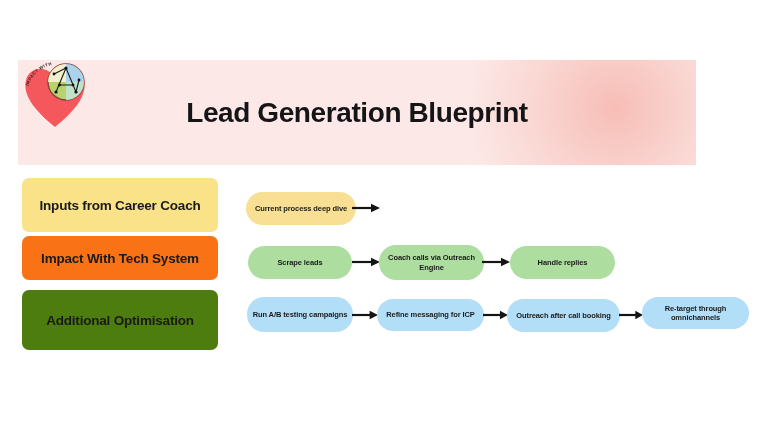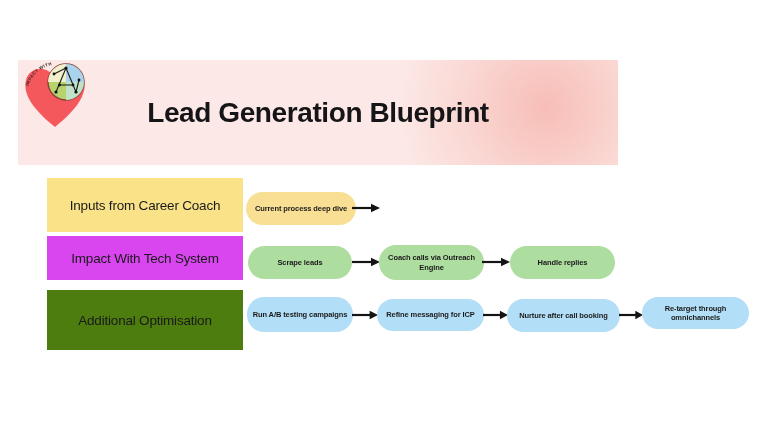--- a/index.html
+++ b/index.html
@@ -4,36 +4,36 @@
 <style>
   * { margin:0; padding:0; box-sizing:border-box; }
   html,body { background:#ffffff; }
   body { font-family:"Liberation Sans", sans-serif; }
   .stage {
     position:relative; width:768px; height:435px;
     background:#ffffff; overflow:hidden;
   }
   
   .banner {
-    position:absolute; left:18px; top:60px; width:600px; height:105px;
+    position:absolute; left:18px; top:60px; width:678px; height:105px;
     background:
       radial-gradient(circle 150px at 88% 45%, rgba(246,182,174,0.85) 0%, rgba(246,182,174,0.35) 55%, rgba(246,182,174,0) 100%),
       #fce9e7;
     display:flex; align-items:center; justify-content:center;
   }
   .banner h1 {
     font-size:28px; font-weight:700; color:#151517; letter-spacing:-0.4px;
   }
   
   .logo { position:absolute; left:18px; top:56px; width:78px; height:76px; }
   
   .lane-label {
-    position:absolute; left:22px; width:196px; border-radius:0;
+    position:absolute; left:22px; width:196px; border-radius:7px;
     display:flex; align-items:center; justify-content:center;
-    font-size:13.5px; font-weight:400; color:#1a1a1a; letter-spacing:-0.2px;margin-left:25px;
+    font-size:13.5px; font-weight:700; color:#1a1a1a; letter-spacing:-0.2px;
   }
   
   .node {
     position:absolute; border-radius:17px;
     display:flex; align-items:center; justify-content:center; text-align:center;
     font-size:7.5px; font-weight:700; color:#1b1b1b; line-height:1.25;
     letter-spacing:-0.1px; padding:16px 4px;
   }
   
   .arrow { position:absolute; height:10px; }
@@ -70,21 +70,21 @@
             <circle cx="41.5" cy="29" r="1.4"></circle>
           <circle cx="55" cy="29" r="1.4"></circle>
             <circle cx="36" cy="18" r="1.4"></circle>
           <circle cx="61" cy="24" r="1.4"></circle>
         </g>
       </g>
     </svg>
   </div>
 
   <div class="lane-label" style="top: 178px; height: 54px; background-color: rgb(250, 226, 137);">Inputs from Career Coach</div>
-  <div class="lane-label" style="top: 236px; height: 44px; background-color: #d946ef;">Impact With Tech System</div>
+  <div class="lane-label" style="top: 236px; height: 44px; background-color: #f97316;">Impact With Tech System</div>
   <div class="lane-label" style="top: 290px; height: 60px; background-color: #4d7c0f;">Additional Optimisation</div>
 
   <div class="node" style="left: 246px; top: 192px; width: 110px; height: 33px; background-color: rgb(248, 223, 148);">Current process deep dive</div>
   <div class="arrow" style="left:352px; top:203px; width:28px;">
     <svg viewBox="0 0 28 10" preserveAspectRatio="none">
         <line x1="0" y1="5" x2="20" y2="5" stroke="#141414" stroke-width="2.2"></line>
         <polygon points="19,0.8 28,5 19,9.2" fill="#141414"></polygon>
       </svg>
   </div>
 
@@ -111,21 +111,21 @@
         <polygon points="19,0.8 28,5 19,9.2" fill="#141414"></polygon>
       </svg>
   </div>
   <div class="node" style="left: 377px; top: 299px; width: 107px; height: 25px; background-color: rgb(179, 222, 247);">Refine messaging for ICP</div>
   <div class="arrow" style="left:483px; top:310px; width:25px;">
     <svg viewBox="0 0 28 10" preserveAspectRatio="none">
         <line x1="0" y1="5" x2="20" y2="5" stroke="#141414" stroke-width="2.2"></line>
         <polygon points="19,0.8 28,5 19,9.2" fill="#141414"></polygon>
       </svg>
   </div>
-  <div class="node" style="left: 507px; top: 299px; width: 113px; height: 33px; background-color: rgb(179, 222, 247);">Nurture after call booking</div>
+  <div class="node" style="left: 507px; top: 299px; width: 113px; height: 33px; background-color: rgb(179, 222, 247);">Outreach after call booking</div>
   <div class="arrow" style="left:619px; top:310px; width:24px;">
     <svg viewBox="0 0 28 10" preserveAspectRatio="none">
         <line x1="0" y1="5" x2="20" y2="5" stroke="#141414" stroke-width="2.2"></line>
         <polygon points="19,0.8 28,5 19,9.2" fill="#141414"></polygon>
       </svg>
   </div>
   <div class="node" style="left: 642px; top: 297px; width: 107px; height: 26px; background-color: rgb(179, 222, 247);">Re-target through omnichannels</div>
 
 </div>
 

